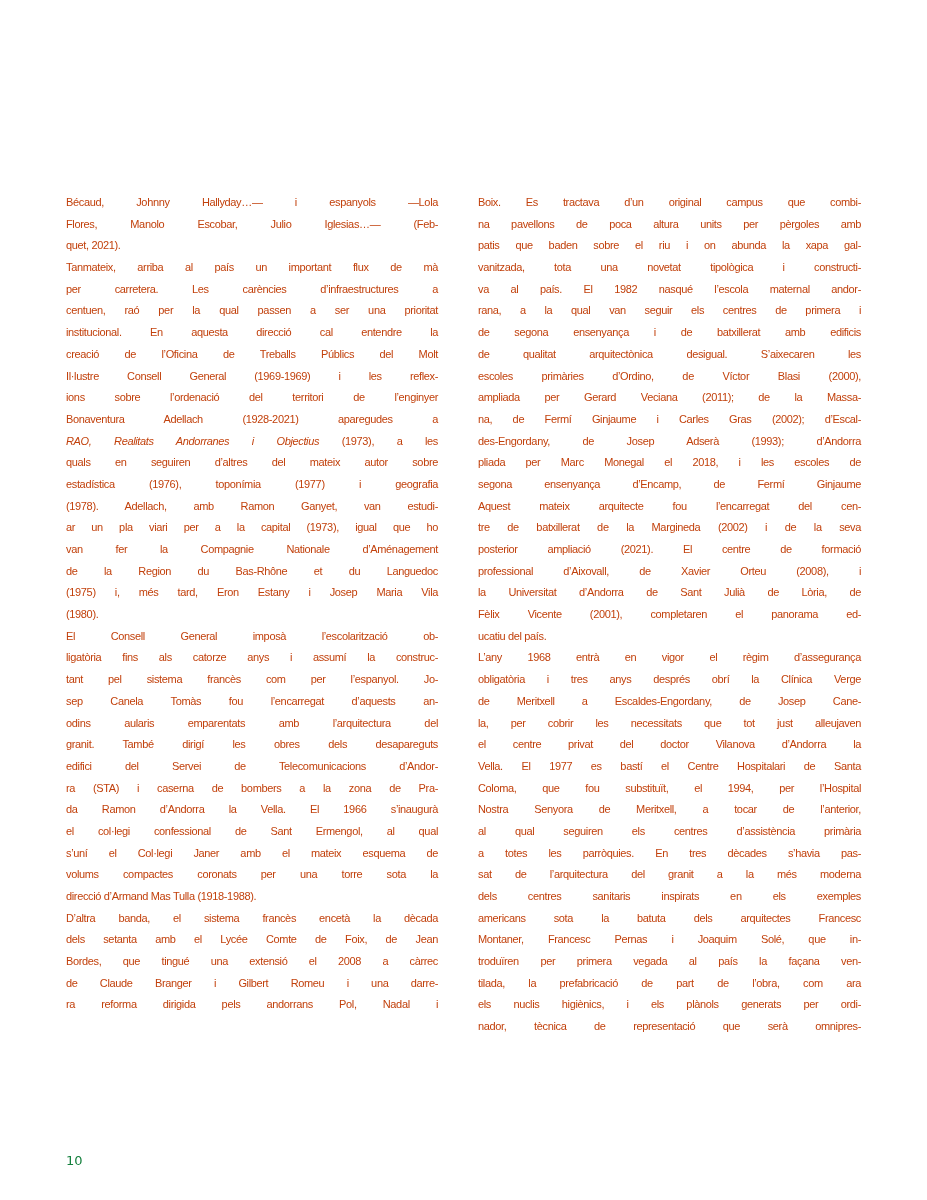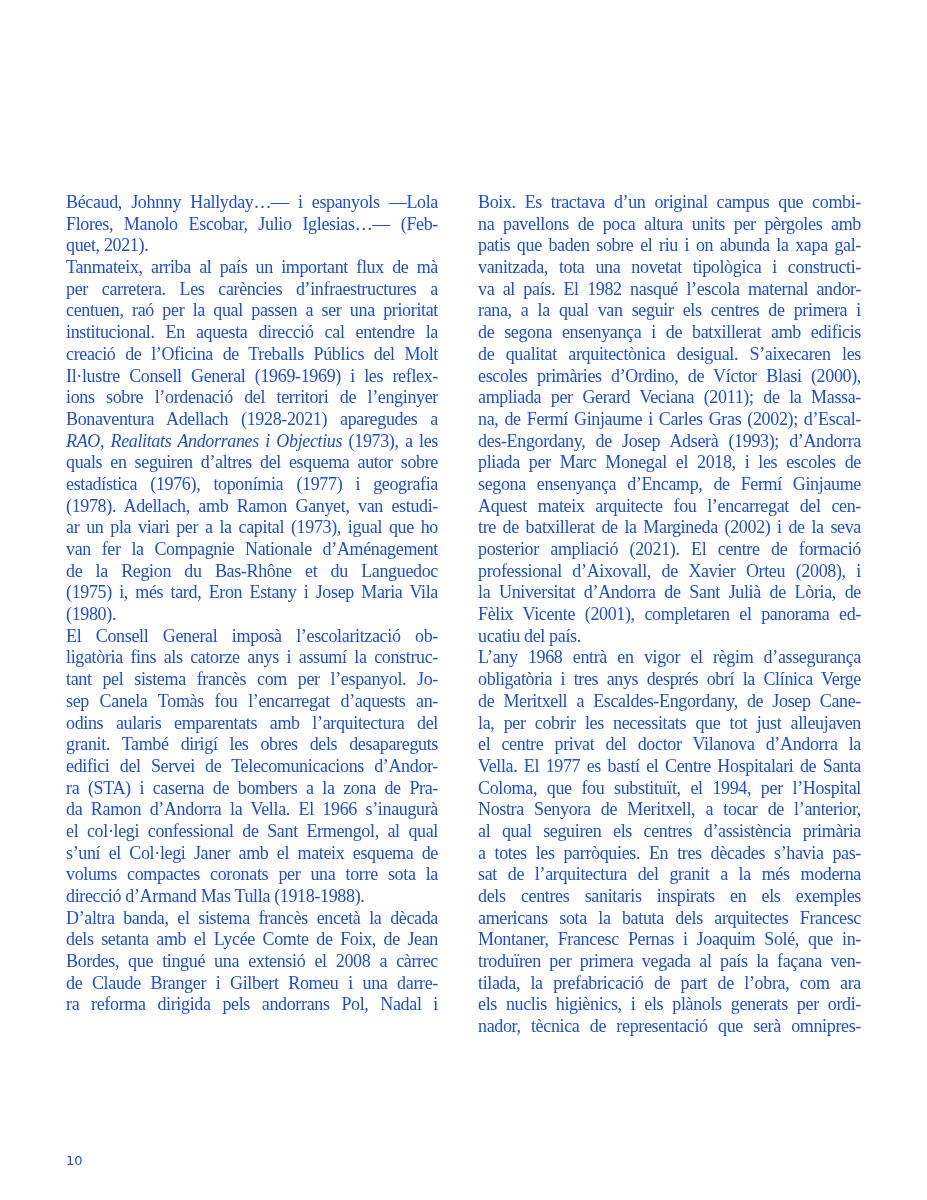--- a/index.html
+++ b/index.html
@@ -1,45 +1,45 @@
 <!DOCTYPE html>
 <html><head>
   <meta charset="utf-8">
   <style>
     html, body { margin: 0; padding: 0; background: #ffffff; }
     body { width: 927px; height: 1200px; position: relative; overflow: hidden; }
     .page { position: absolute; left: 0; top: 0; width: 927px; height: 1200px; background: #ffffff; }
     .column {
       position: absolute;
       top: 192px;
-      font-family: Liberation Serif, serif;
-      font-size: 18px;
+      font-family: Liberation Sans, sans-serif;
+      font-size: 11px;
       line-height: 21.7px;
-      color: #1d4ed8;
+      color: #c2410c;
       letter-spacing: -0.35px;
     }
     .col-left { left: 66px; width: 372px; }
     .col-right { left: 478px; width: 383px; }
     .line {
       display: block;
       text-align: justify;
       text-align-last: justify;
       white-space: nowrap;
       height: 21.7px;
       overflow: visible;
     }
     .line.last { text-align-last: left; }
     .ital { font-style: italic; margin-top: 36px; }
     .page-number {
       position: absolute;
       left: 66px;
       top: 1153px;
       font-family: "DejaVu Sans", sans-serif;
       font-size: 13px;
-      color: #1d4ed8;
+      color: #15803d;
     }
   </style>
 </head>
 <body>
 
 <div class="page">
   <div class="column col-left">
       <div>
         <span class="line">Bécaud, Johnny Hallyday…— i espanyols —Lola</span>
         <span class="line">Flores, Manolo Escobar, Julio Iglesias…— (Feb-</span>
@@ -48,21 +48,21 @@
       <div>
         <span class="line">Tanmateix, arriba al país un important flux de mà</span>
         <span class="line">per carretera. Les carències d’infraestructures a</span>
         <span class="line">centuen, raó per la qual passen a ser una prioritat</span>
         <span class="line">institucional. En aquesta direcció cal entendre la</span>
         <span class="line">creació de l’Oficina de Treballs Públics del Molt</span>
         <span class="line">Il·lustre Consell General (1969-1969) i les reflex-</span>
         <span class="line">ions sobre l’ordenació del territori de l’enginyer</span>
         <span class="line">Bonaventura Adellach (1928-2021) aparegudes a</span>
         <span class="line"><span class="ital">RAO, Realitats Andorranes i Objectius</span><span> (1973), a les</span></span>
-        <span class="line">quals en seguiren d’altres del esquema autor sobre</span>
+        <span class="line">quals en seguiren d’altres del mateix autor sobre</span>
         <span class="line">estadística (1976), toponímia (1977) i geografia</span>
         <span class="line">(1978). Adellach, amb Ramon Ganyet, van estudi-</span>
         <span class="line">ar un pla viari per a la capital (1973), igual que ho</span>
         <span class="line">van fer la Compagnie Nationale d’Aménagement</span>
         <span class="line">de la Region du Bas-Rhône et du Languedoc</span>
         <span class="line">(1975) i, més tard, Eron Estany i Josep Maria Vila</span>
         <span class="line last">(1980).</span>
       </div>
       <div>
         <span class="line">El Consell General imposà l’escolarització ob-</span>

